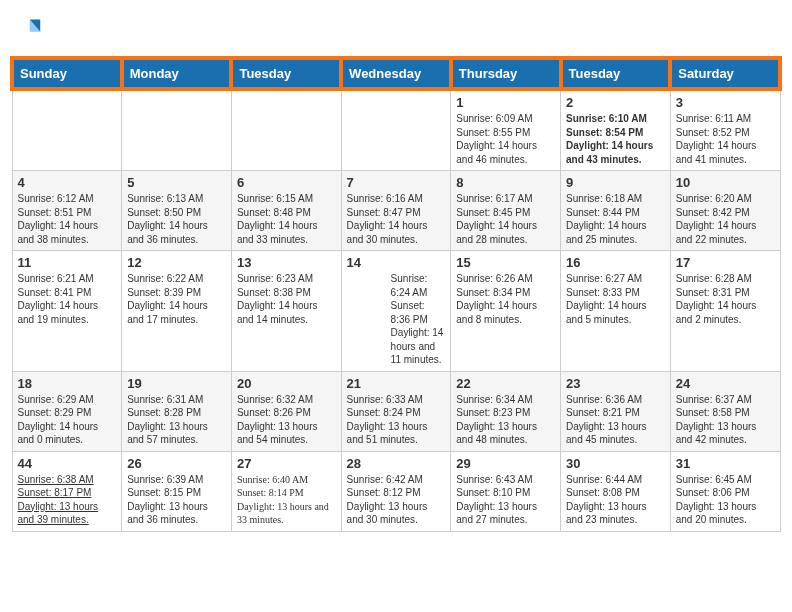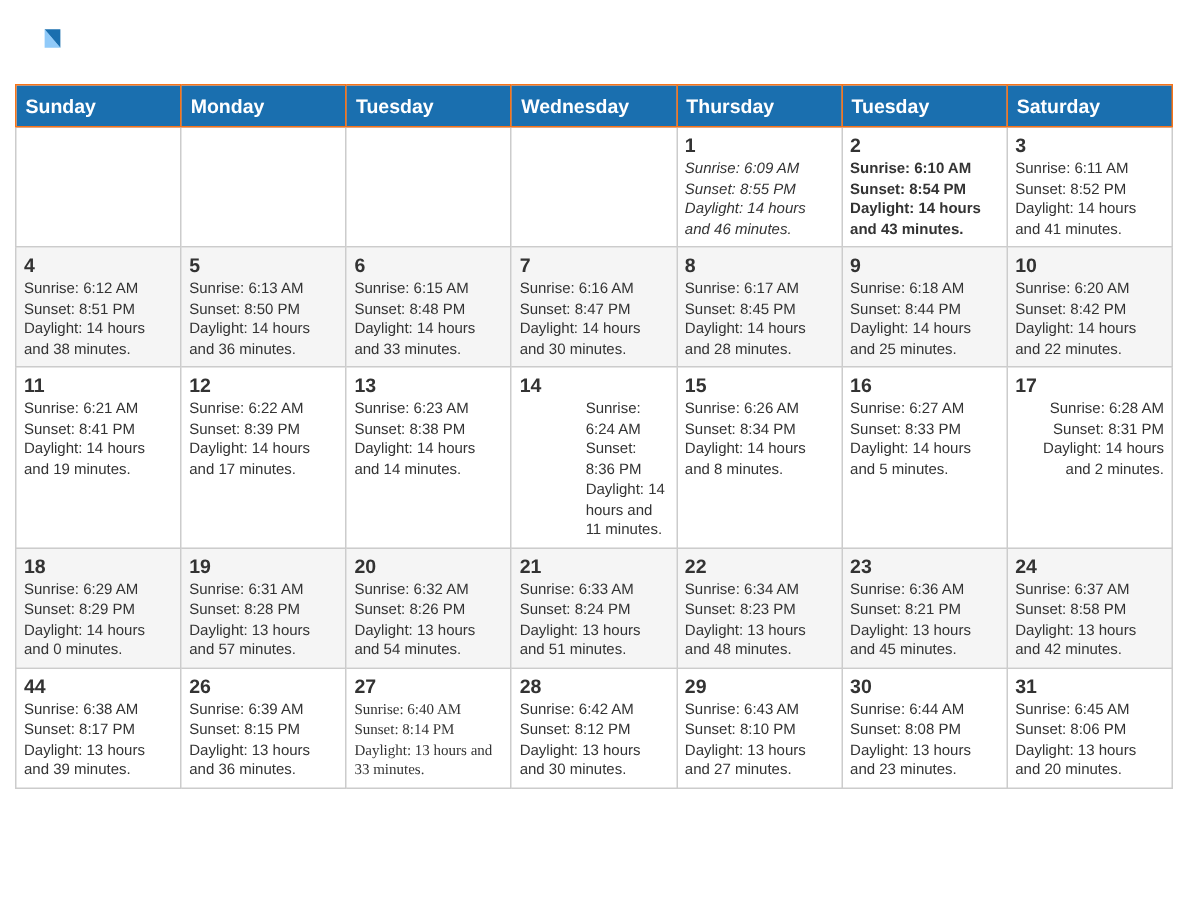--- a/index.html
+++ b/index.html
@@ -50,21 +50,21 @@
       width: 100%;
       border-collapse: collapse;
     }
     .calendar th {
       background: #1a6faf;
       color: #fff;
       text-align: left;
       padding: 6px 6px;
       font-size: 13px;
       font-weight: bold;
-      border: 1px solid #f97316;
+      border: 4px solid #f97316;
     }
     .calendar td {
       width: 14.28%;
       vertical-align: top;
       border: 1px solid #ccc;
       padding: 4px 5px;
       font-size: 10.5px;
       color: #222;
       background: #fff;
       height: 80px;
@@ -121,21 +121,21 @@
       </tr>
   </thead>
   <tbody id="calendar-body">
   <tr>
         <td class="empty"></td>
         <td class="empty"></td>
         <td class="empty"></td>
         <td class="empty"></td>
         <td>
           <span class="day-num">1</span>
-          <div class="cell-text" style="white-space: pre-line; font-style: italic;">Sunrise: 6:09 AM
+          <div class="cell-text" style="white-space: pre-line;">Sunrise: 6:09 AM
 Sunset: 8:55 PM
 Daylight: 14 hours and 46 minutes.</div>
         </td>
         <td>
           <span class="day-num">2</span>
           <div class="cell-text" style="white-space: pre-line; font-weight: bold;">Sunrise: 6:10 AM
 Sunset: 8:54 PM
 Daylight: 14 hours and 43 minutes.</div>
         </td>
         <td>
@@ -221,21 +221,21 @@
 Daylight: 14 hours and 8 minutes.</div>
         </td>
         <td>
           <span class="day-num">16</span>
           <div class="cell-text" style="white-space: pre-line;">Sunrise: 6:27 AM
 Sunset: 8:33 PM
 Daylight: 14 hours and 5 minutes.</div>
         </td>
         <td>
           <span class="day-num">17</span>
-          <div class="cell-text" style="white-space: pre-line; text-align: right;">Sunrise: 6:28 AM
+          <div class="cell-text" style="white-space: pre-line;">Sunrise: 6:28 AM
 Sunset: 8:31 PM
 Daylight: 14 hours and 2 minutes.</div>
         </td>
       </tr>
       <tr>
         <td>
           <span class="day-num">18</span>
           <div class="cell-text" style="white-space: pre-line;">Sunrise: 6:29 AM
 Sunset: 8:29 PM
 Daylight: 14 hours and 0 minutes.</div>
@@ -273,21 +273,21 @@
         <td>
           <span class="day-num">24</span>
           <div class="cell-text" style="white-space: pre-line;">Sunrise: 6:37 AM
 Sunset: 8:58 PM
 Daylight: 13 hours and 42 minutes.</div>
         </td>
       </tr>
       <tr>
         <td>
           <span class="day-num">44</span>
-          <div class="cell-text" style="white-space: pre-line;">Sunrise: 6:38 AM
+          <div class="cell-text" style="white-space: pre-line; text-decoration: underline;">Sunrise: 6:38 AM
 Sunset: 8:17 PM
 Daylight: 13 hours and 39 minutes.</div>
         </td>
         <td>
           <span class="day-num">26</span>
           <div class="cell-text" style="white-space: pre-line;">Sunrise: 6:39 AM
 Sunset: 8:15 PM
 Daylight: 13 hours and 36 minutes.</div>
         </td>
         <td>

